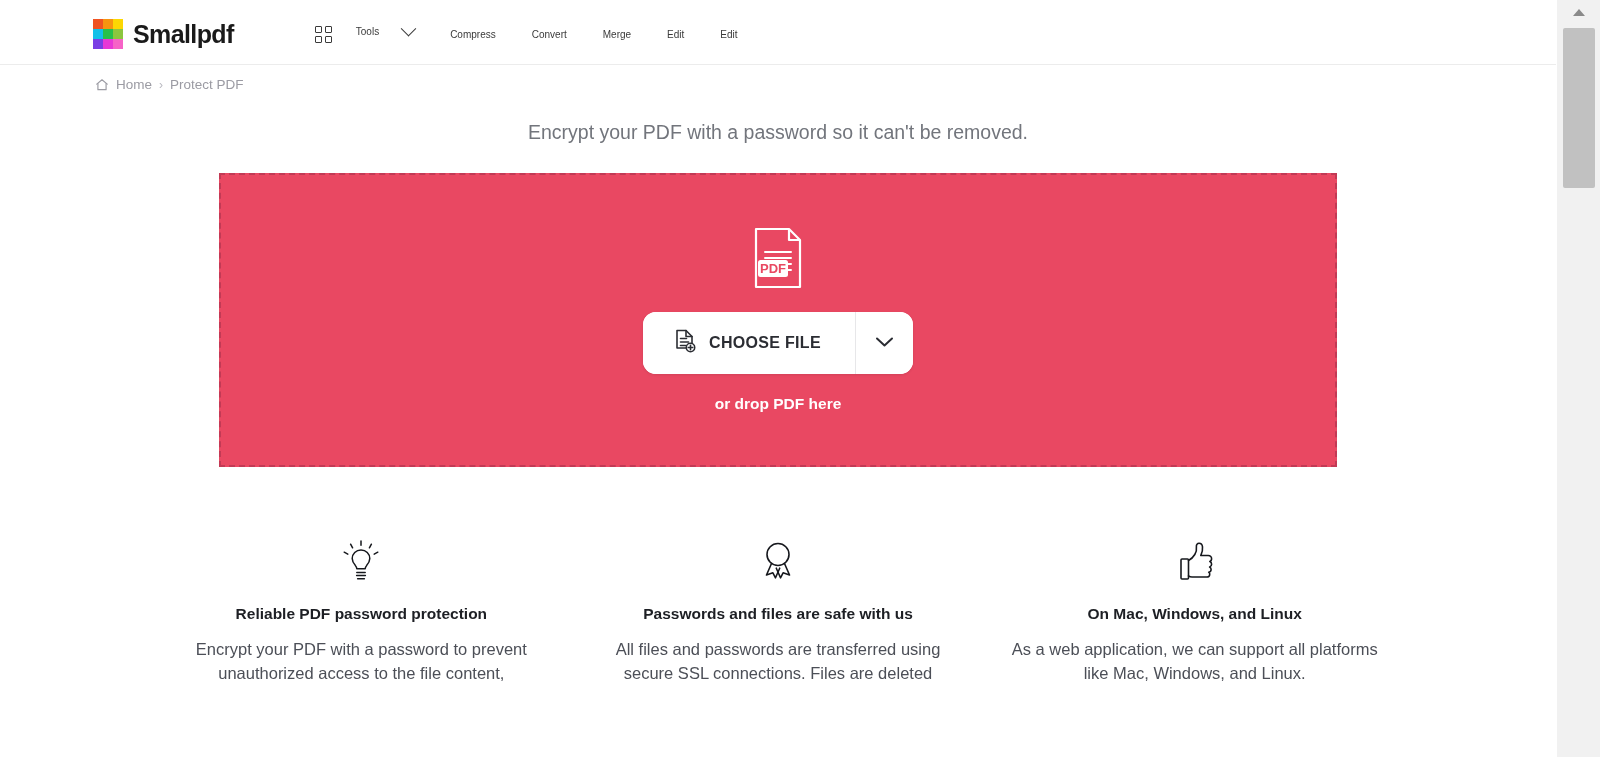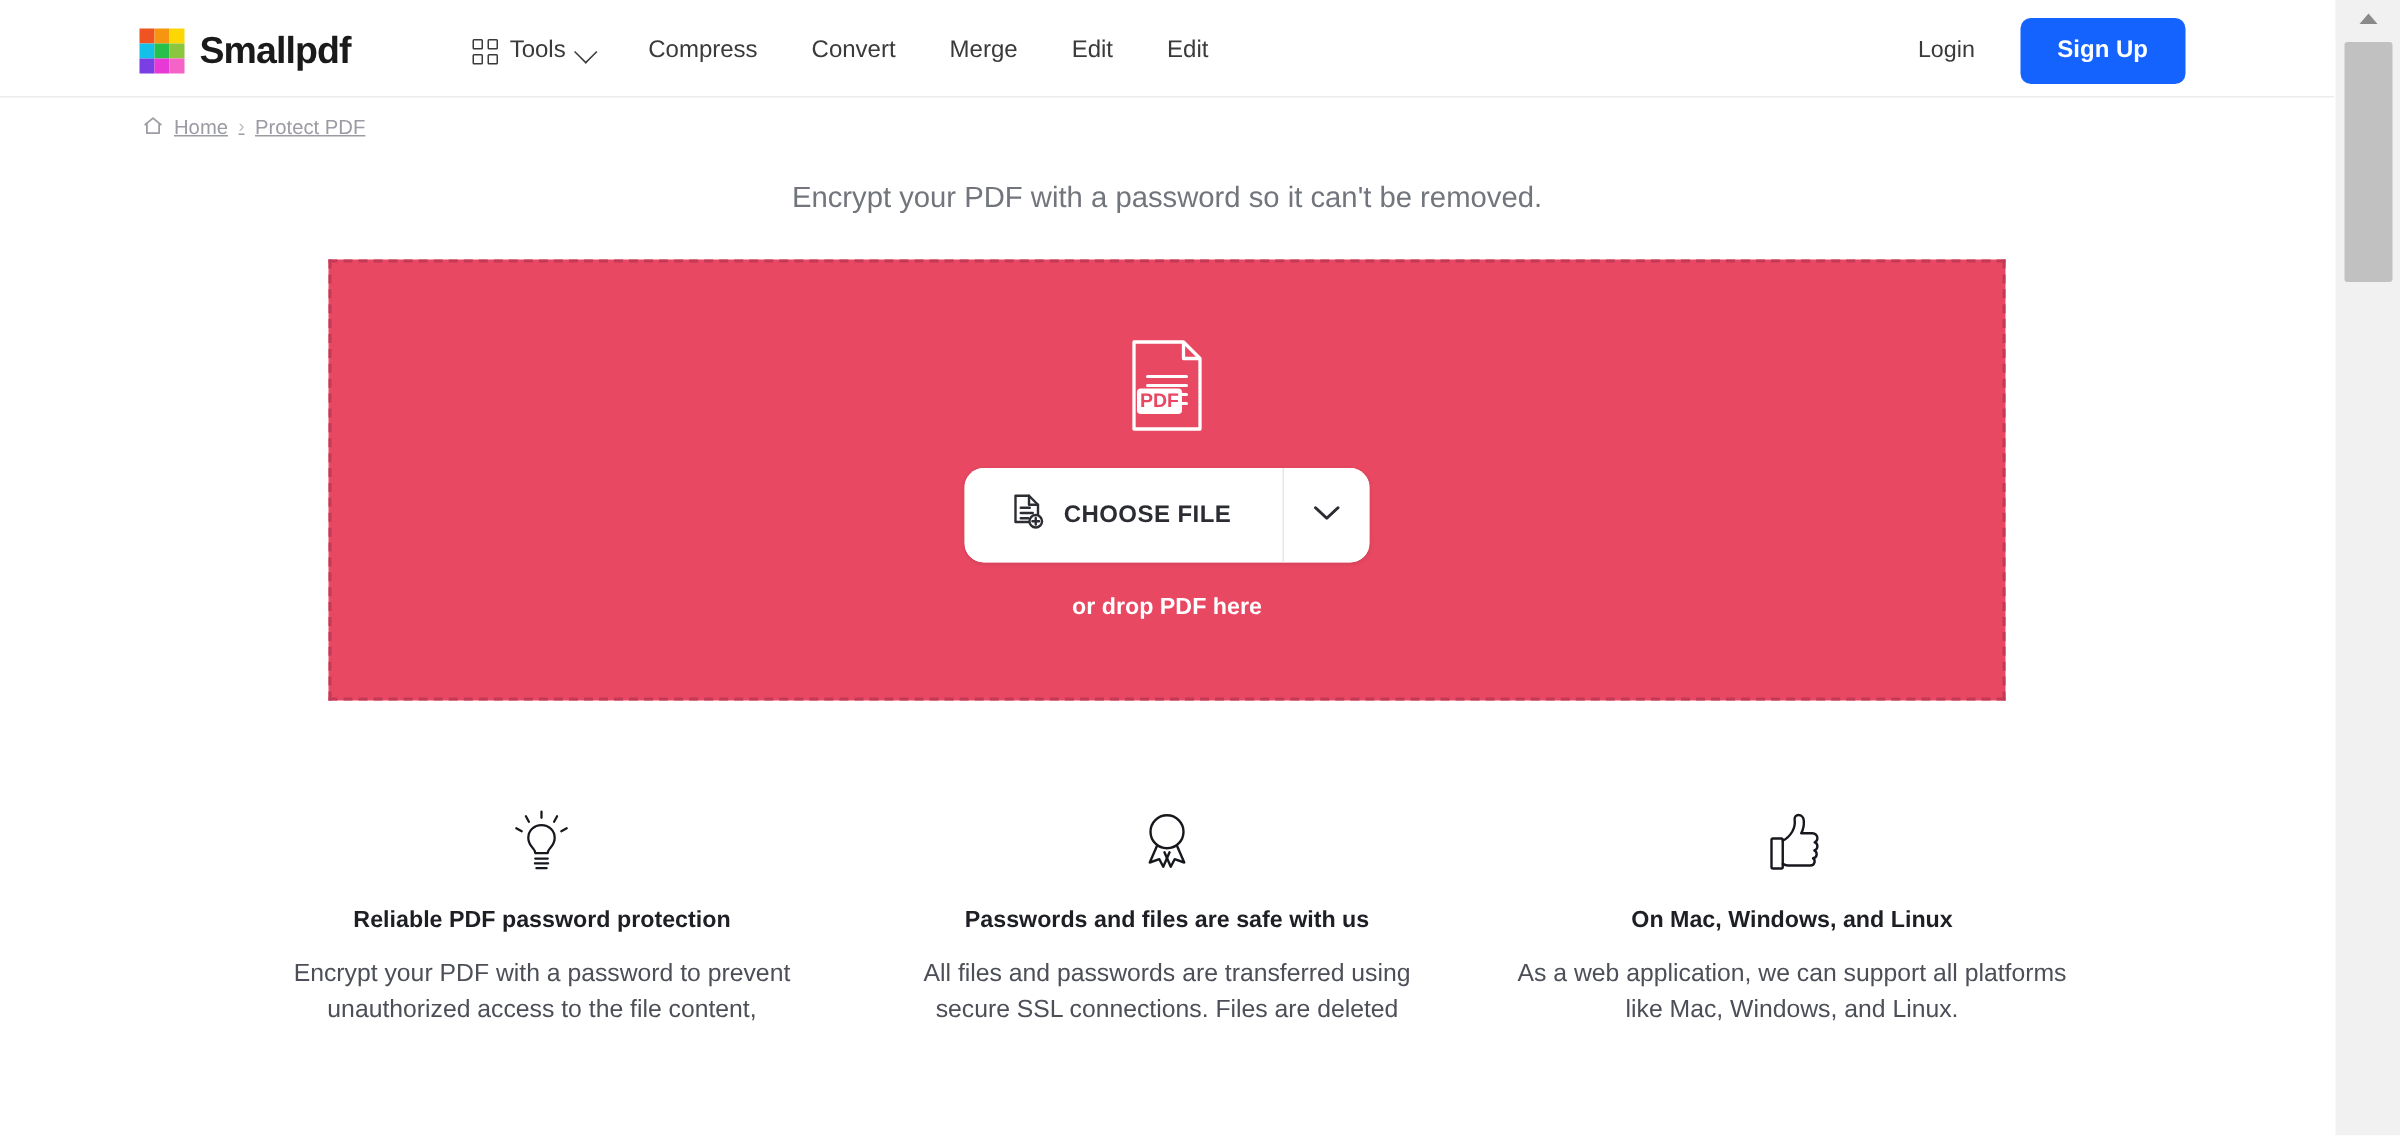--- a/index.html
+++ b/index.html
@@ -62,28 +62,28 @@
   }
 
   .nav {
     display: flex;
     align-items: center;
     margin-left: 81px;
     gap: 0px;
   }
 
   .nav-item {
-    font-size: 16px;
+    font-size: 10px;
     color: #3a3a3a;
     padding: 8px 18px;
     cursor: pointer;
     white-space: nowrap;
     display: flex;
-    align-items: flex-end;
-    gap: 8px;
+    align-items: flex-start;
+    gap: 24px;
   }
   .nav-item:first-child { padding-left: 0; }
 
   .grid-icon {
     width: 17px;
     height: 17px;
     display: grid;
     grid-template-columns: 1fr 1fr;
     grid-template-rows: 1fr 1fr;
     gap: 3px;
@@ -125,26 +125,25 @@
     border: none;
     border-radius: 7px;
     padding: 13px 25px;
     cursor: pointer;
     font-family: "Liberation Sans", sans-serif;
   }
 
   
   .breadcrumb {
     display: flex;
-    align-items: flex-start;
+    align-items: center;
     gap: 7px;
     padding: 12px 0 0 95px;
     font-size: 13.5px;
     color: #9b9ba3;
-    text-decoration: underline;
   }
   .breadcrumb .crumb { cursor: pointer; }
   .breadcrumb .sep { color: #b9b9c0; font-size: 12px; }
   .home-icon { display: inline-block; width: 14px; height: 14px; }
 
   
   .hero {
     text-align: center;
     margin-top: 29px;
   }
@@ -348,24 +347,20 @@
         <span>Merge</span>
       </div>
       <div class="nav-item">
         <span>Edit</span>
       </div>
       <div class="nav-item">
         <span>Edit</span>
       </div>
     </nav>
 
-    <div class="header-right">
-      <span class="login-link">Login</span>
-      <button class="signup-btn">Sign Up</button>
-    </div>
   </div>
 
   <div class="breadcrumb">
     <span class="home-icon">
       <svg width="14" height="14" viewBox="0 0 24 24" fill="none" stroke="#9b9ba3" stroke-width="2" stroke-linecap="round" stroke-linejoin="round">
         <path d="M3 10.5 12 3l9 7.5"></path>
         <path d="M5 9.5V20h14V9.5"></path>
       </svg>
     </span>
     <span class="crumb">Home</span>

